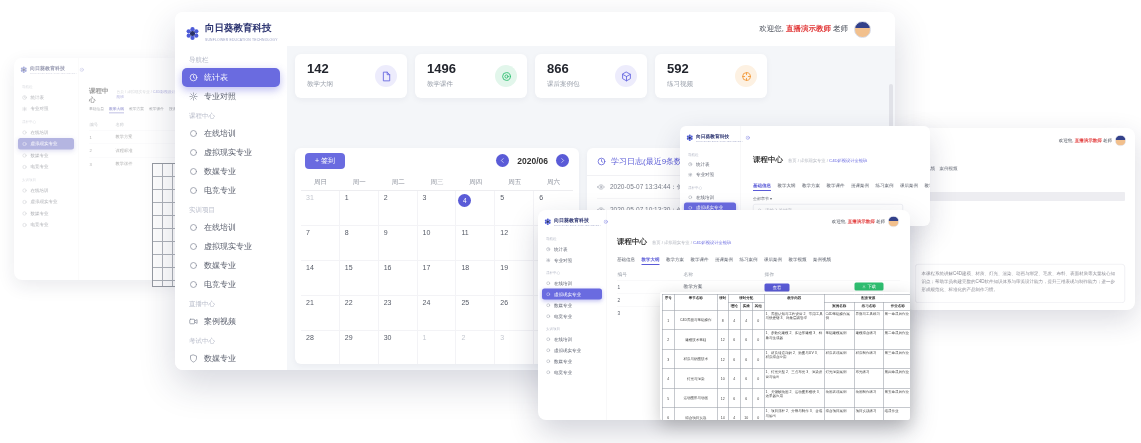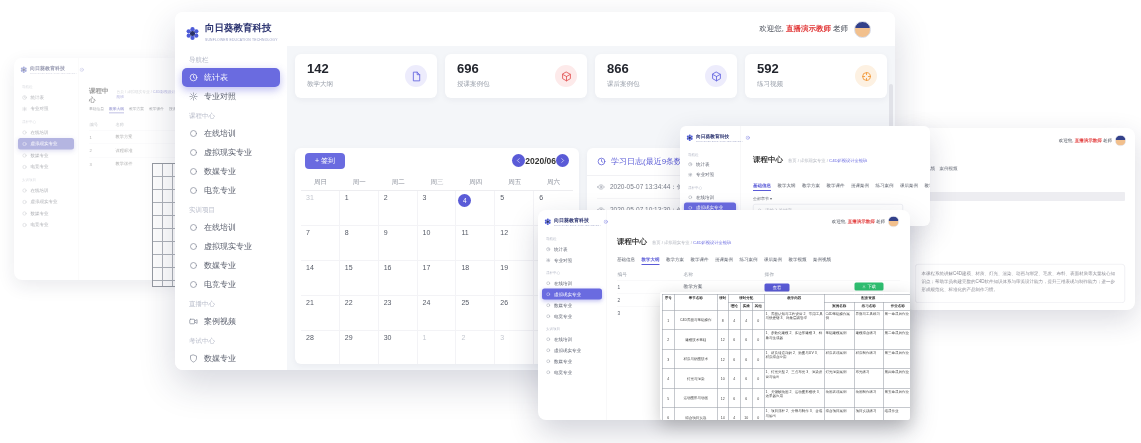--- a/index.html
+++ b/index.html
@@ -51,31 +51,31 @@
   .wC .sb{position:absolute;left:0;top:0;bottom:0;width:112px;background:#fff;border-right:1px solid #f0f0f3;}
   .wC .m-logo{padding:10px 6px 6px 10px;}
   .wC .m-logo .nm{font-size:9.5px;}
   .wC .m-logo .sub{font-size:8px;transform:scale(.42);transform-origin:0 50%;color:#9aa0c4;}
   .wC .sb-title{font-size:6.5px;margin:6px 0 3px 14px;}
   .wC .sb-item{font-size:8px;height:19px;margin:0 7px;padding-left:7px;gap:6px;}
   .wC .top{position:absolute;left:112px;right:0;top:0;height:34px;background:#fff;display:flex;align-items:center;justify-content:flex-end;padding-right:24px;gap:6px;text-align:right;}
   .wC .welcome{font-size:7.5px;}
   .wC .avatar{width:17px;height:17px;}
   .wC .content{position:absolute;left:112px;right:0;top:34px;bottom:0;background:#f4f6f9;}
-  .wC .stats{position:absolute;left:8px;right:8px;top:8px;display:grid;grid-template-columns:repeat(4,1fr);gap:8px;}
+  .wC .stats{position:absolute;left:8px;right:8px;top:8px;display:grid;grid-template-columns:repeat(5,1fr);gap:8px;}
   .stat{position:relative;background:#fff;border-radius:6px;height:44px;box-shadow:0 2px 6px rgba(40,40,80,.05);}
   .stat .v{position:absolute;left:12px;top:7px;font-size:13px;font-weight:bold;color:#23262e;}
   .stat .l{position:absolute;left:12px;top:26px;font-size:6.5px;color:#9aa0ab;}
   .stat .bubble{position:absolute;right:10px;top:11px;width:22px;height:22px;border-radius:50%;display:flex;align-items:center;justify-content:center;}
   .bubble.purple{background:#edecfc;color:#6a6be0;} .bubble.green{background:#e2f6eb;color:#2fbf71;}
   .bubble.red{background:#fdeaea;color:#e25c5c;} .bubble.orange{background:#fdf1e2;color:#f29b3e;}
   .wC .cal{position:absolute;left:8px;top:102px;width:284px;bottom:6px;background:#fff;border-radius:6px;box-shadow:0 2px 6px rgba(40,40,80,.05);overflow:hidden;}
   .cal-head{position:relative;height:26px;}
   .btn-sign{position:absolute;left:10px;top:5px;background:#6a6be0;color:#fff;font-size:7px;padding:3px 10px;border-radius:4px;cursor:pointer;}
-  .cal-nav{position:absolute;right:10px;top:6px;display:flex;align-items:center;gap:0;}
+  .cal-nav{position:absolute;right:10px;top:6px;display:flex;align-items:center;gap:8px;}
   .nav-c{width:13px;height:13px;border-radius:50%;background:#5a5bd7;color:#fff;display:flex;align-items:center;justify-content:center;cursor:pointer;}
   .cal-month{font-size:8.5px;font-weight:bold;color:#333;}
   .wkrow{display:grid;grid-template-columns:repeat(7,1fr);height:16px;border-bottom:1px solid #ededf0;margin:0 6px;}
   .wkrow div{font-size:6.5px;color:#8b909b;display:flex;align-items:center;justify-content:center;}
   .days{display:grid;grid-template-columns:repeat(7,1fr);margin:0 6px;}
   .day{height:35px;border-right:1px solid #f3f3f6;border-bottom:1px solid #f3f3f6;font-size:7px;color:#555a66;padding:3px 0 0 5px;box-sizing:border-box;cursor:pointer;}
   .day:nth-child(7n){border-right:none;}
   .day.dim{color:#c3c7cf;}
   .day.sel span{display:inline-flex;width:13px;height:13px;margin-left:-3px;border-radius:50%;background:#5a5bd7;color:#fff;align-items:center;justify-content:center;font-size:6.5px;}
   .wC .log{position:absolute;left:300px;right:8px;top:102px;bottom:6px;background:#fff;border-radius:6px;box-shadow:0 2px 6px rgba(40,40,80,.05);overflow:hidden;}
@@ -440,27 +440,27 @@
             <span class="bubble purple">
               <span class="ic">
                 <svg width="11" height="11" viewBox="0 0 24 24" fill="none" stroke="currentColor" stroke-width="2" stroke-linecap="round" stroke-linejoin="round">
                   <path d="M6 2.5h7.5L19 8v13.5H6z"></path>
                   <path d="M13.5 2.5V8H19"></path>
                 </svg>
               </span>
             </span>
           </div>
           <div class="stat">
-            <span class="v">696</span>
-            <span class="l">授课案例包</span>
-            <span class="bubble red">
+            <span class="v">1496</span>
+            <span class="l">教学课件</span>
+            <span class="bubble green">
               <span class="ic">
                 <svg width="11" height="11" viewBox="0 0 24 24" fill="none" stroke="currentColor" stroke-width="2" stroke-linecap="round" stroke-linejoin="round">
-                  <path d="M12 2.5l8.5 4.8v9.4L12 21.5l-8.5-4.8V7.3z"></path>
-                  <path d="M12 12l8.5-4.7M12 12L3.5 7.3M12 12v9.5"></path>
+                  <circle cx="12" cy="12" r="8.5"></circle>
+                  <circle cx="12" cy="12" r="3.5"></circle>
                 </svg>
               </span>
             </span>
           </div>
           <div class="stat">
             <span class="v">866</span>
             <span class="l">课后案例包</span>
             <span class="bubble purple">
               <span class="ic">
                 <svg width="11" height="11" viewBox="0 0 24 24" fill="none" stroke="currentColor" stroke-width="2" stroke-linecap="round" stroke-linejoin="round">

